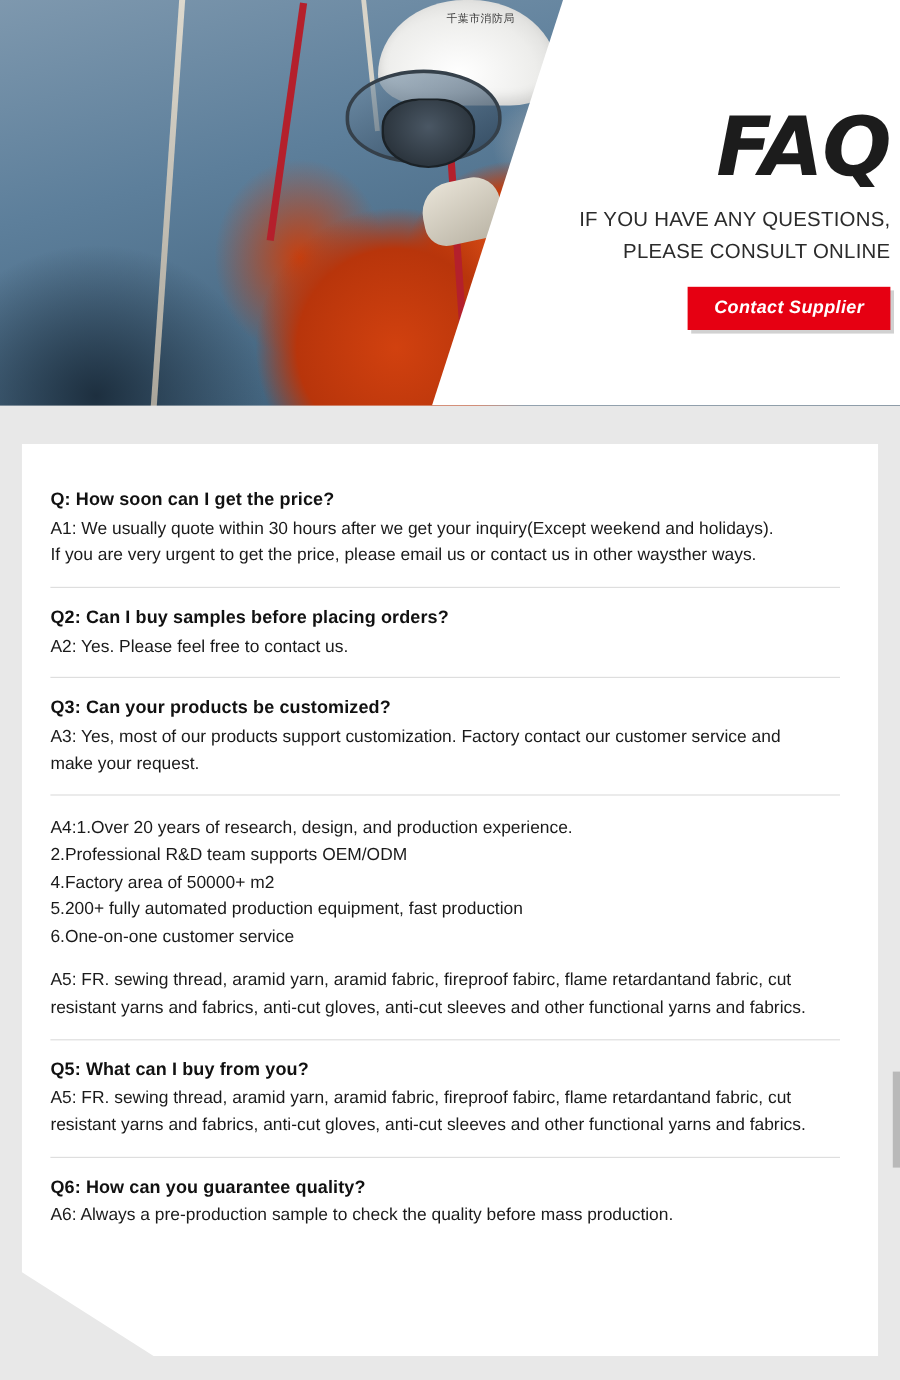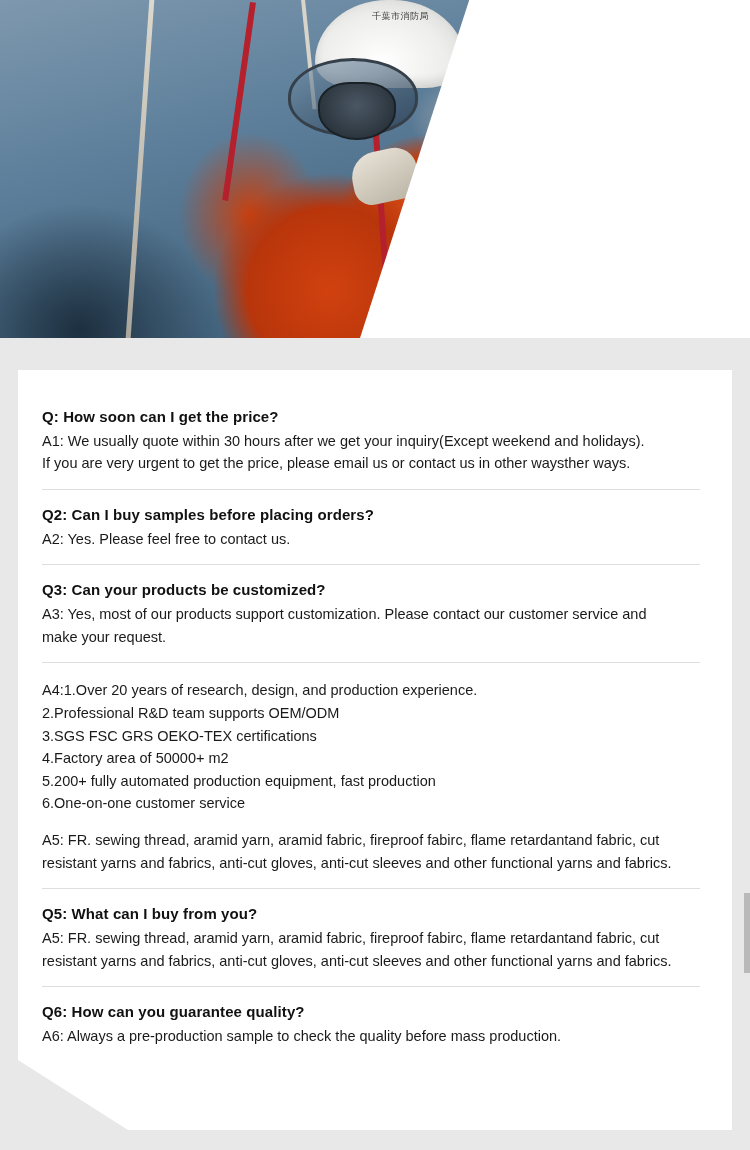--- a/index.html
+++ b/index.html
@@ -199,20 +199,28 @@
   <div class="rope r2"></div>
   <div class="rope red a"></div>
   <div class="rope red b"></div>
   <div class="helmet"></div>
   <div class="helmet-text">千葉市消防局</div>
   <div class="visor"></div>
   <div class="mask"></div>
   <div class="glove"></div>
 
   <div class="hero-panel"></div>
+  <div class="hero-panel-inner">
+    <div class="faq-title">FAQ</div>
+    <div class="faq-sub">
+      <div>IF YOU HAVE ANY QUESTIONS,</div>
+      <div>PLEASE CONSULT ONLINE</div>
+    </div>
+    <button class="contact-btn">Contact Supplier</button>
+  </div>
 </div>
 
 <div class="card-wrap">
   <div class="card">
 
     <div class="qa-block">
       <div class="q">Q: How soon can I get the price?</div>
       <div class="a lines">
         <div>A1: We usually quote within 30 hours after we get your inquiry(Except weekend and holidays).</div>
         <div>If you are very urgent to get the price, please email us or contact us in other waysther ways.</div>
@@ -222,30 +230,29 @@
     <div class="qa-block">
       <div class="q">Q2: Can I buy samples before placing orders?</div>
       <div class="a lines">
         <div>A2: Yes. Please feel free to contact us.</div>
       </div>
     </div>
 
     <div class="qa-block">
       <div class="q">Q3: Can your products be customized?</div>
       <div class="a lines">
-        <div>A3: Yes, most of our products support customization. Please contact our customer service and</div>
+        <div>A3: Yes, most of our products support customization. Factory contact our customer service and</div>
         <div>make your request.</div>
       </div>
     </div>
 
     <div class="qa-block">
       <div class="a lines">
         <div>A4:1.Over 20 years of research, design, and production experience.</div>
         <div>2.Professional R&amp;D team supports OEM/ODM</div>
-        <div>3.SGS FSC GRS OEKO-TEX certifications</div>
         <div>4.Factory area of 50000+ m2</div>
         <div>5.200+ fully automated production equipment, fast production</div>
         <div>6.One-on-one customer service</div>
       </div>
       <div class="a lines spaced">
         <div>A5: FR. sewing thread, aramid yarn, aramid fabric, fireproof fabirc, flame retardantand fabric, cut</div>
         <div>resistant yarns and fabrics, anti-cut gloves, anti-cut sleeves and other functional yarns and fabrics.</div>
       </div>
     </div>
 

